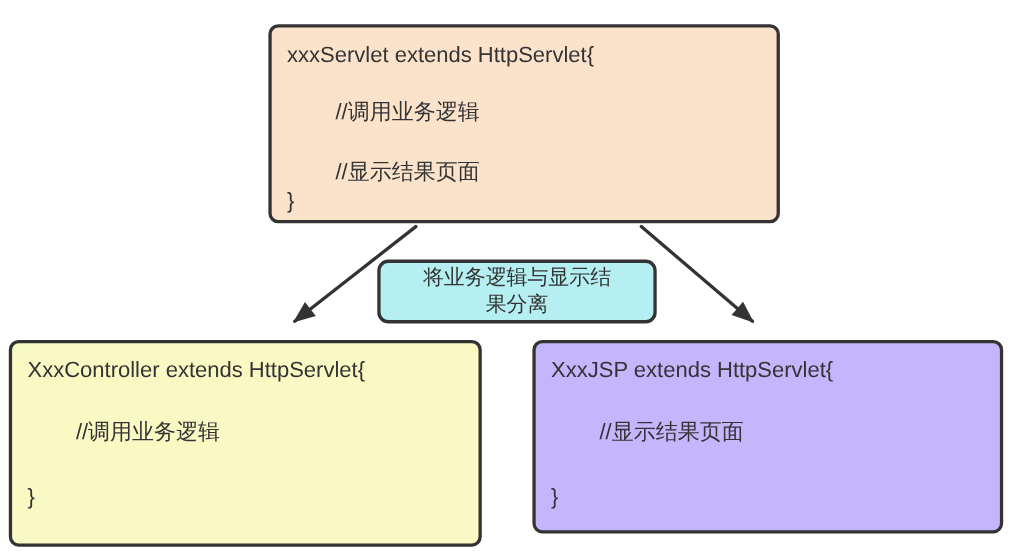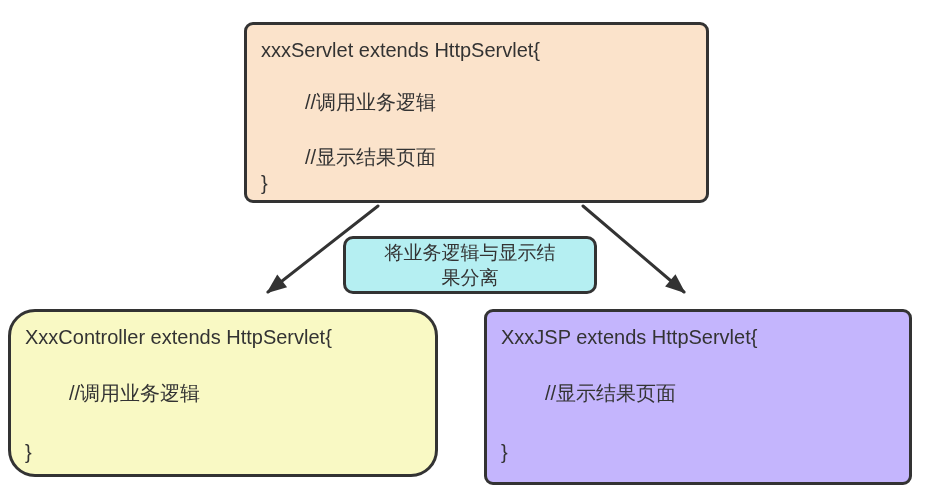--- a/index.html
+++ b/index.html
@@ -31,23 +31,22 @@
   .spacer-m { height: 29px; }
   .spacer-b1 { height: 30px; }
   .spacer-b2 { height: 33px; }
   #servlet-box {
     left: 244px; top: 22px;
     width: 465px; height: 181px;
     background: #fbe3cb;
   }
   #controller-box {
     left: 8px; top: 309px;
-    width: 430px; height: 168px;
+    width: 430px; height: 188px;
     background: #f9f9c4;
-    border-radius: 27px;
   }
   #jsp-box {
     left: 484px; top: 309px;
     width: 428px; height: 176px;
     background: #c4b5fd;
   }
   #callout-box {
     left: 343px; top: 236px;
     width: 254px; height: 58px;
     background: #b5eff2;

